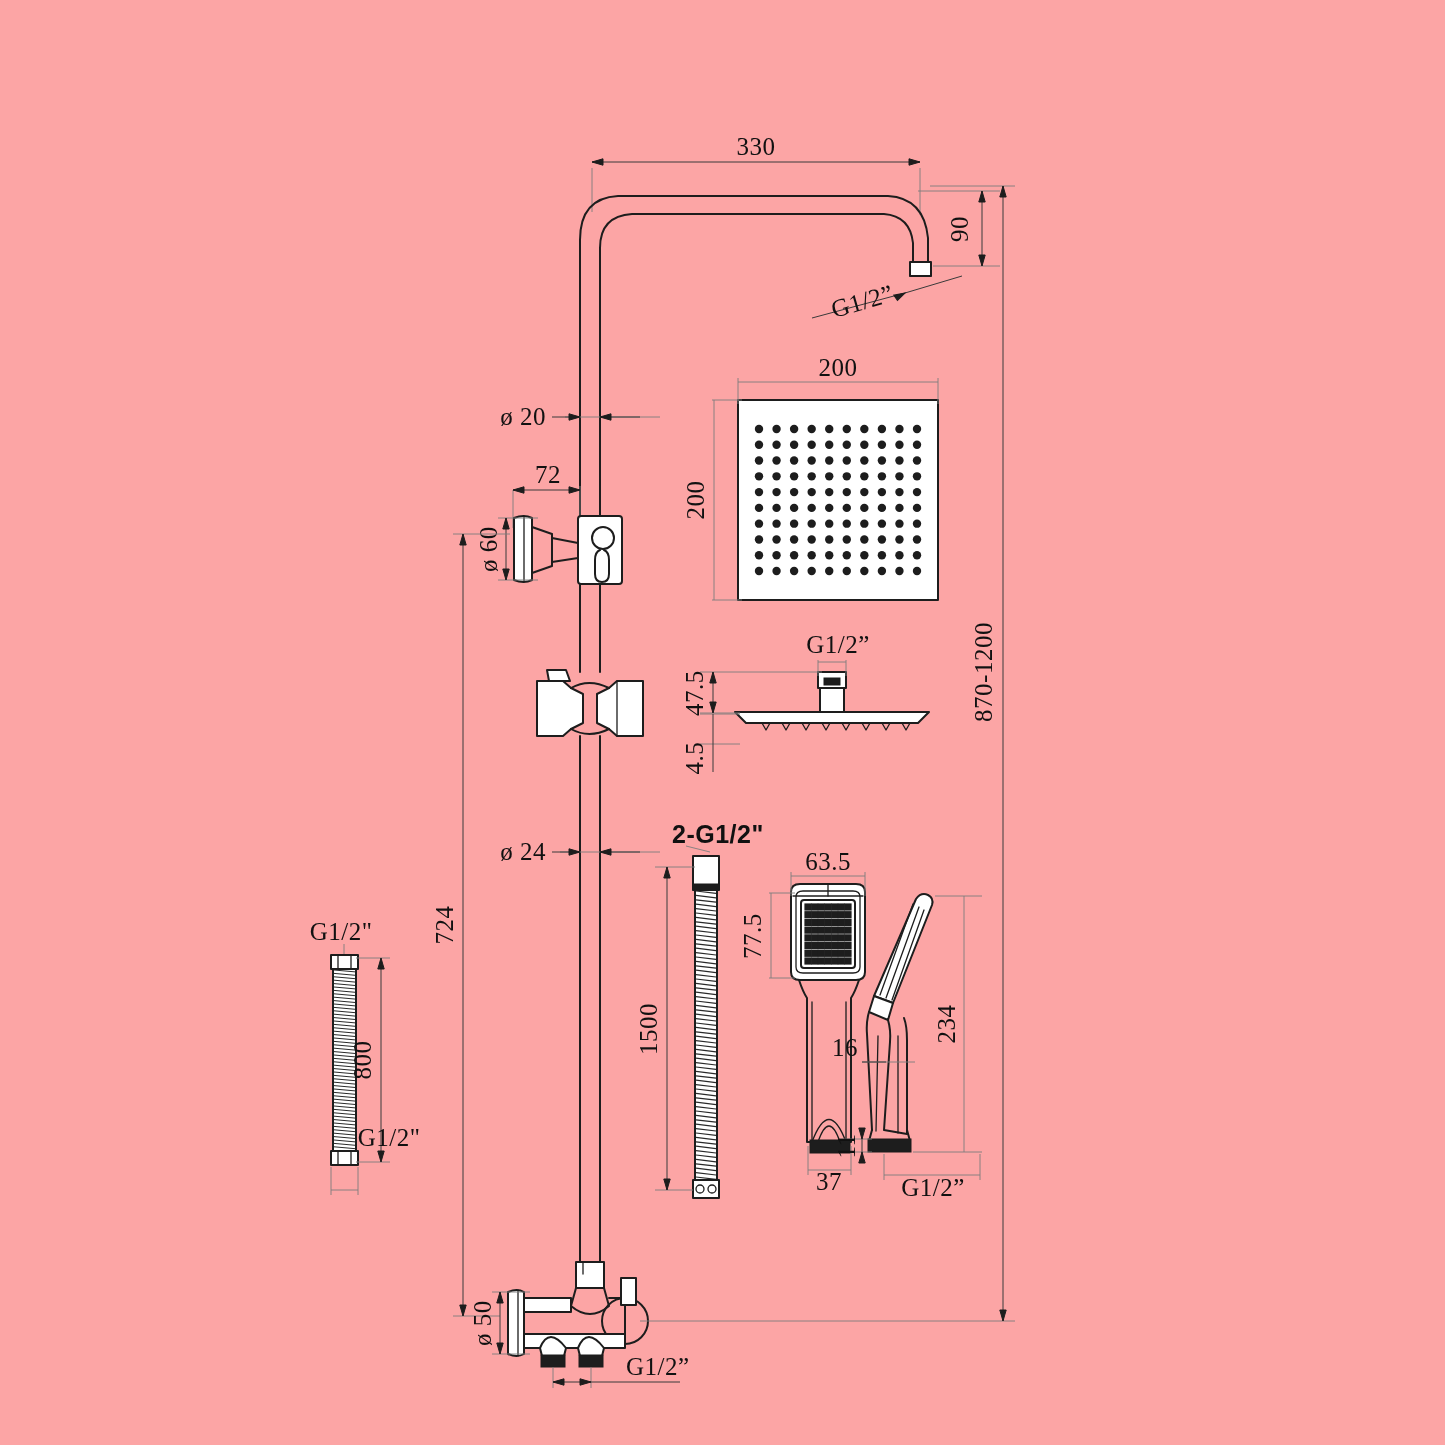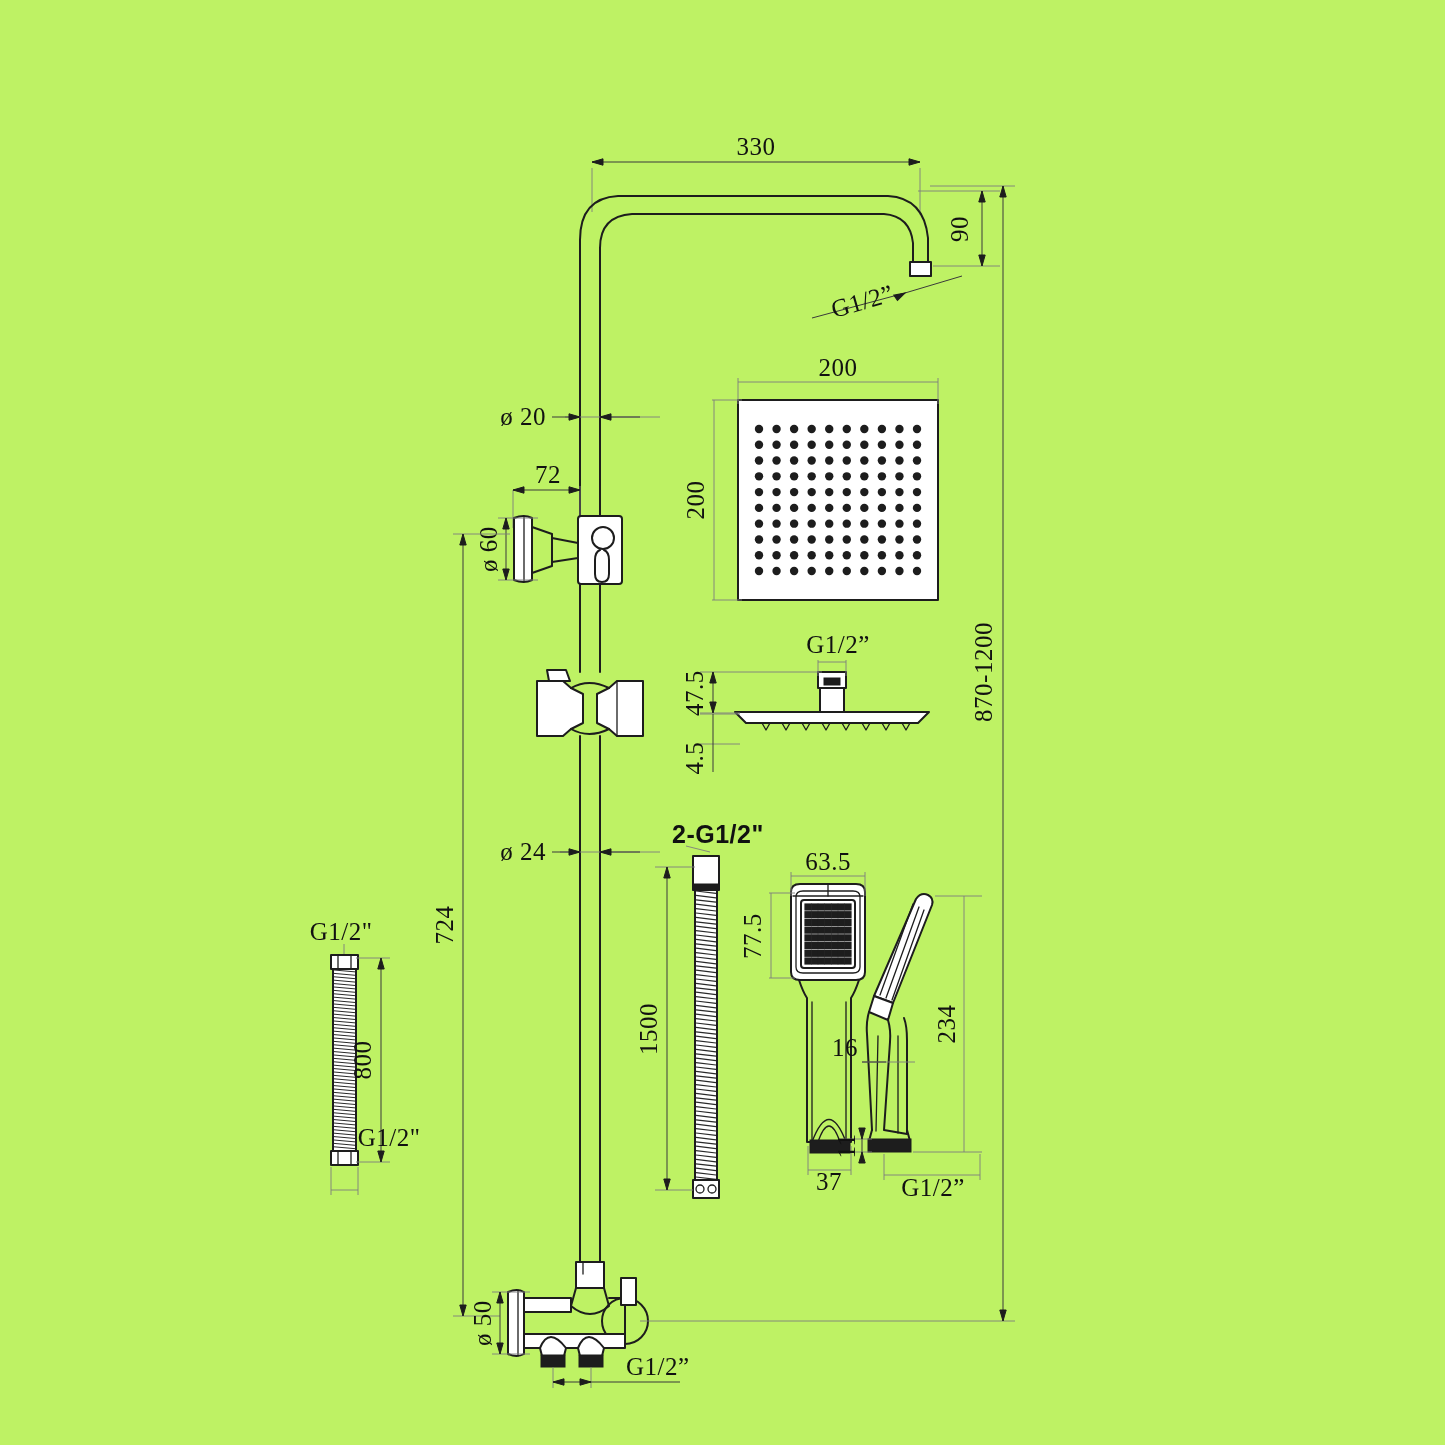--- a/index.html
+++ b/index.html
@@ -2,21 +2,21 @@
 <html><head>
 <meta charset="utf-8">
 <title>Shower Column Technical Drawing</title>
 <style>
   html,body{margin:0;padding:0;background:#ffffff;}
   body{
     width:1445px;height:1445px;overflow:hidden;
     font-family:"Liberation Serif", serif;
     color:#1a1a1a;
   }
-  #sheet{position:relative;width:1445px;height:1445px;background:#bef264;}
+  #sheet{position:relative;width:1445px;height:1445px;background:#fca5a5;}
   svg#dwg{position:absolute;left:0;top:0;width:1445px;height:1445px;display:block;}
   
   .obj{fill:none;stroke:#1d1d1d;stroke-width:2.0;stroke-linecap:round;stroke-linejoin:round;}
   .objthin{fill:none;stroke:#1d1d1d;stroke-width:1.3;stroke-linecap:round;stroke-linejoin:round;}
   .objfill{fill:#ffffff;stroke:#1d1d1d;stroke-width:2.0;stroke-linejoin:round;}
   .solidblk{fill:#1d1d1d;stroke:#1d1d1d;stroke-width:1;}
   .dim{fill:none;stroke:#3a3a3a;stroke-width:1.0;}
   .dimlt{fill:none;stroke:#7e7e7e;stroke-width:0.9;}
   .hole{fill:#1d1d1d;stroke:none;}
   .holesq{fill:#1d1d1d;stroke:none;}

